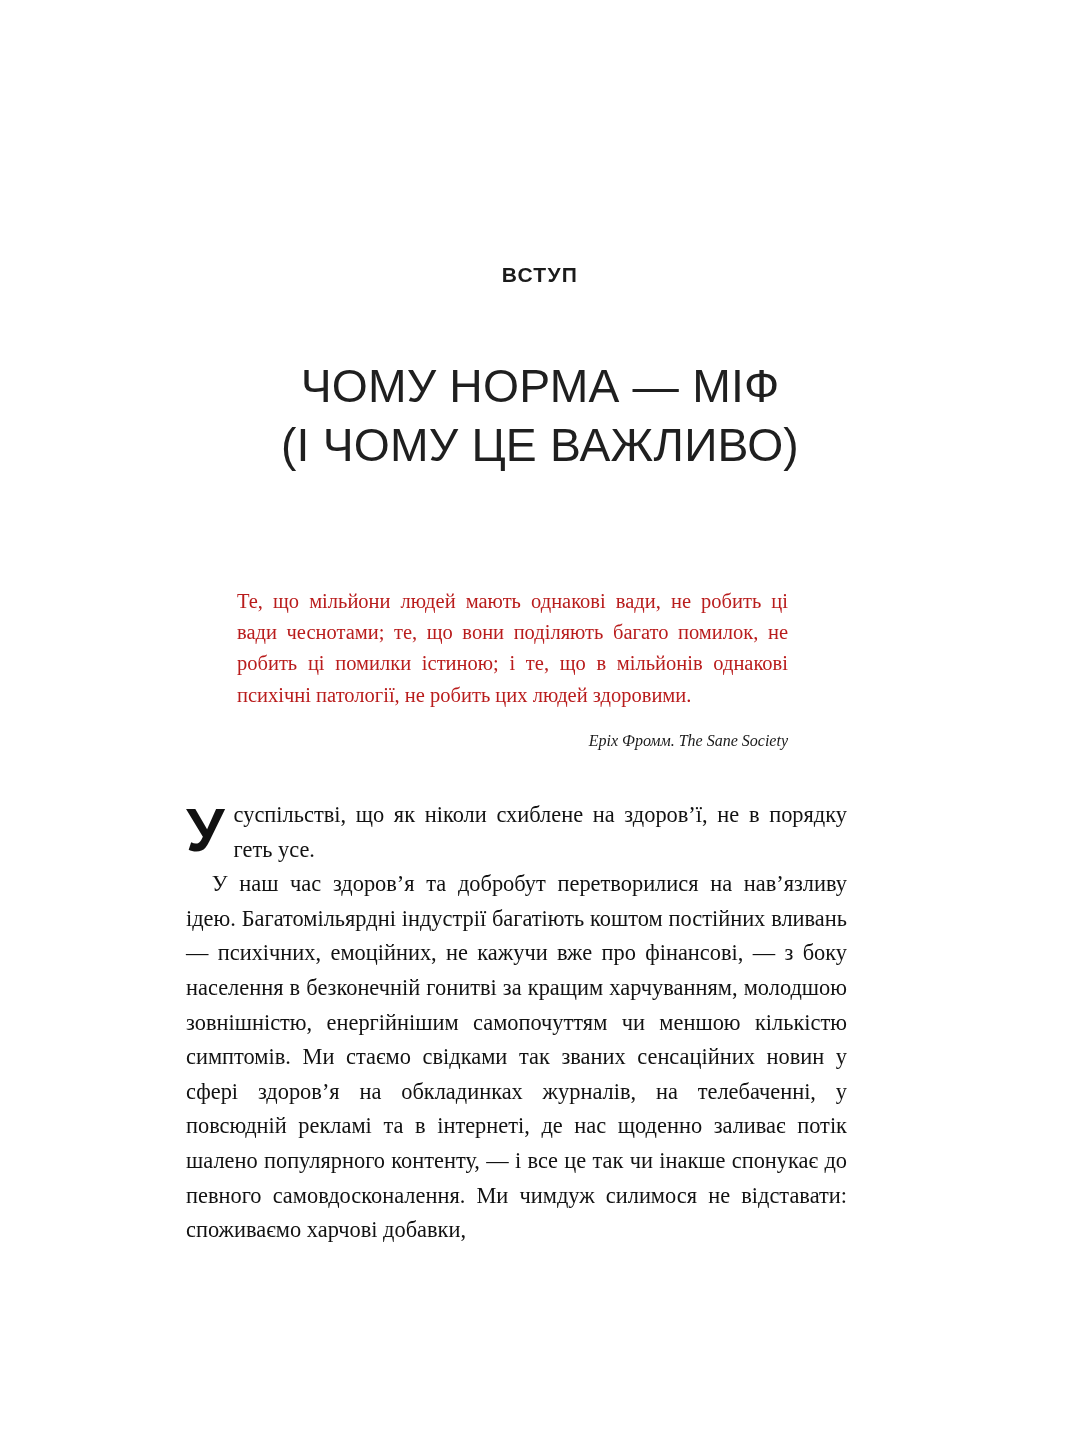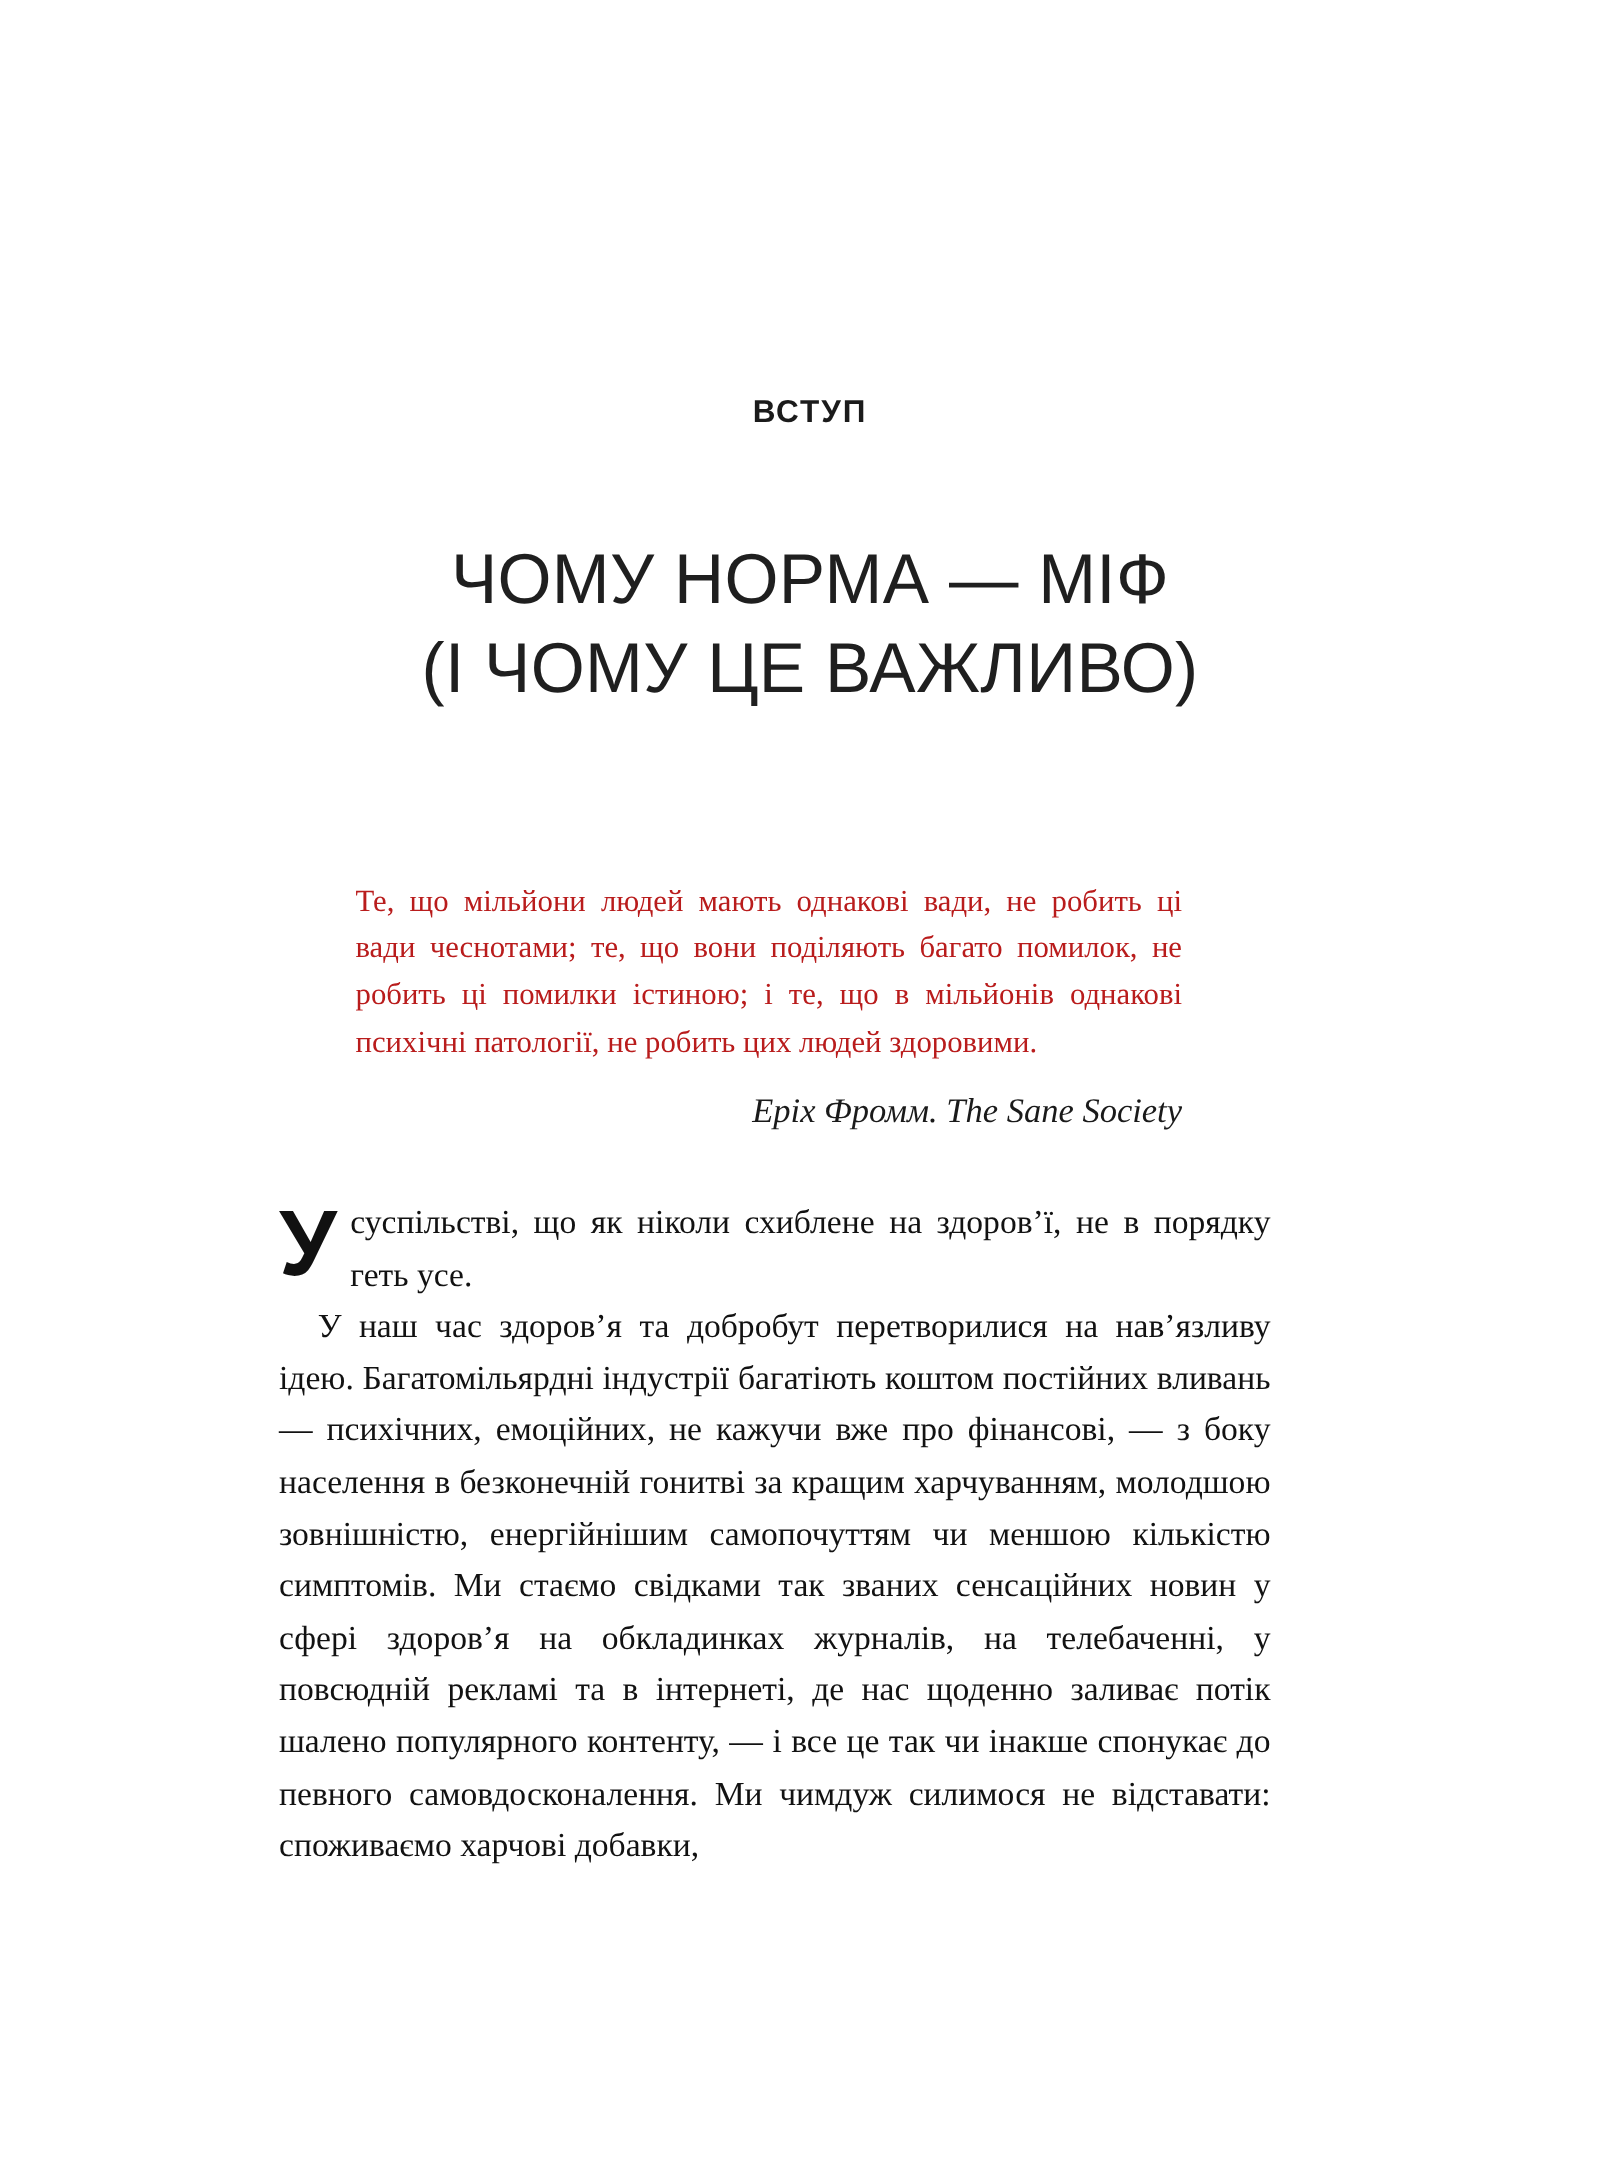--- a/index.html
+++ b/index.html
@@ -70,21 +70,21 @@
     text-align: justify;
     text-align-last: left;
     color: #b91c1c;
     hyphens: manual;
   }
   .epigraph-source {
     margin-top: 17px;
     text-align: right;
     font-family: "Liberation Serif", "DejaVu Serif", serif;
     font-style: italic;
-    font-size: 23px;
+    font-size: 16px;
     line-height: 26px;
     color: #1a1a1a;
   }
 
   
   .body-copy {
     position: absolute;
     left: 186px;
     top: 798px;
     width: 661px;

